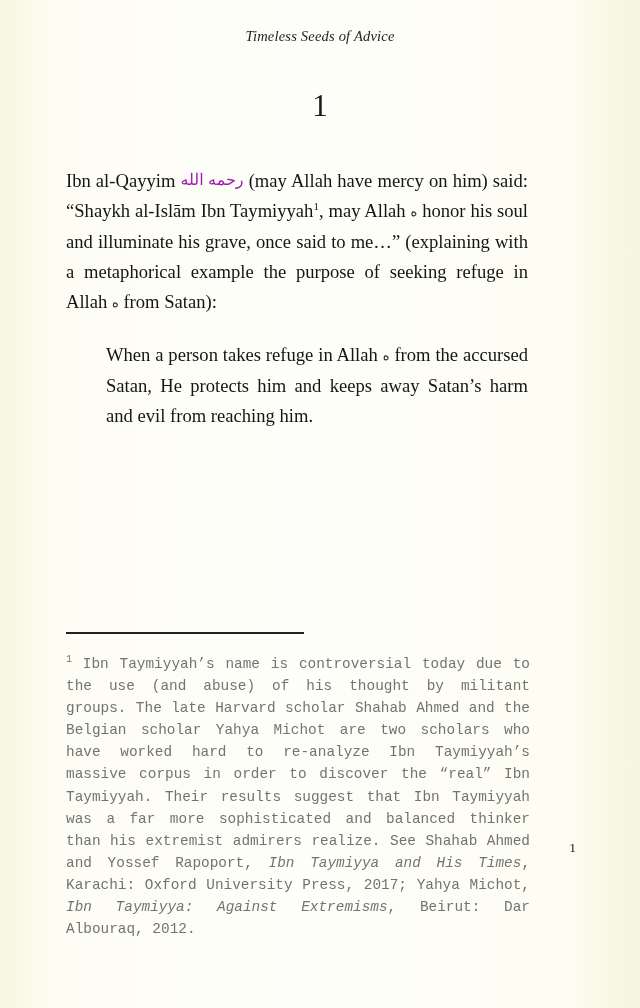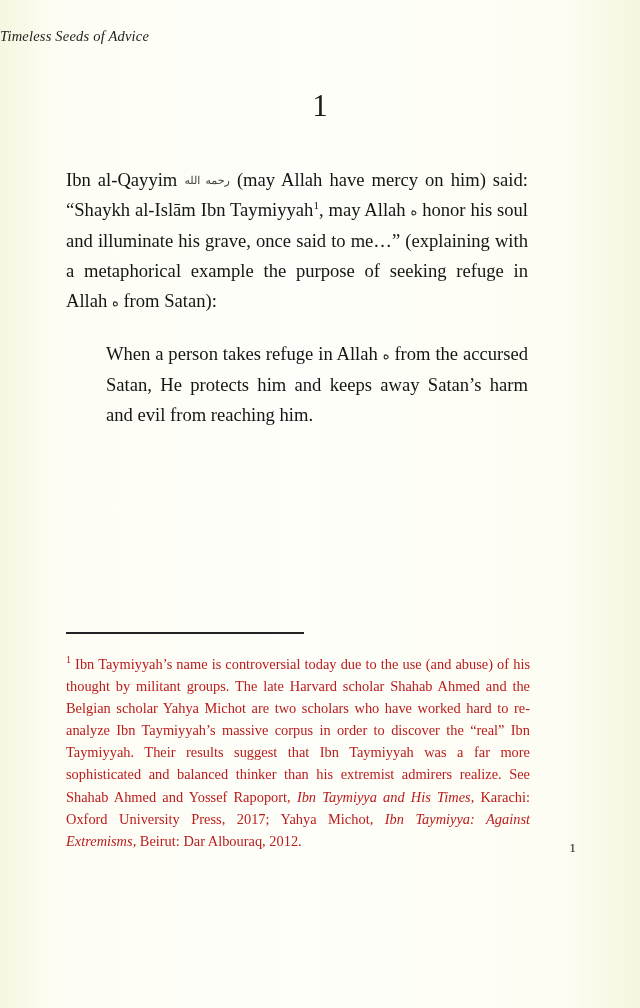--- a/index.html
+++ b/index.html
@@ -27,20 +27,21 @@
     left: 0;
     top: 0;
     width: 640px;
     height: 1008px;
   }
   .running-head {
     position: absolute;
     top: 28px;
     left: 0;
     width: 640px;
+    text-align: center;
     font-style: italic;
     font-size: 14.5px;
     letter-spacing: 0.2px;
     color: #222;
   }
   .chapter-number {
     position: absolute;
     top: 88px;
     left: 0;
     width: 640px;
@@ -61,24 +62,24 @@
     line-height: 30px;
     text-align: justify;
     text-justify: inter-word;
     color: #151515;
   }
   .body-text p:last-child {
     margin-bottom: 0;
     margin-left: 40px;
   }
   .arabic {
-    font-size: 11px;
+    font-size: 16px;
     vertical-align: 2px;
     letter-spacing: 0px;
-    color: #404040;
+    color: #a21caf;
     margin-top: 48px;
   }
   .glyph-jj {
     font-size: 13px;
     vertical-align: 1px;
     color: #2a2a2a;
   }
   sup {
     font-size: 11px;
     vertical-align: super;
@@ -96,21 +97,22 @@
     position: absolute;
     left: 66px;
     top: 653px;
     width: 464px;
   }
   .footnotes p {
     margin: 0;
     font-size: 14.4px;
     line-height: 22.1px;
     text-align: justify;
-    color: #b91c1c;
+    color: #737373;
+    font-family: Liberation Mono, monospace;
   }
   .footnotes .fn-mark {
     font-size: 10px;
     vertical-align: super;
     line-height: 0;
   }
   .ital {
     font-style: italic;
   }
   .folio {

